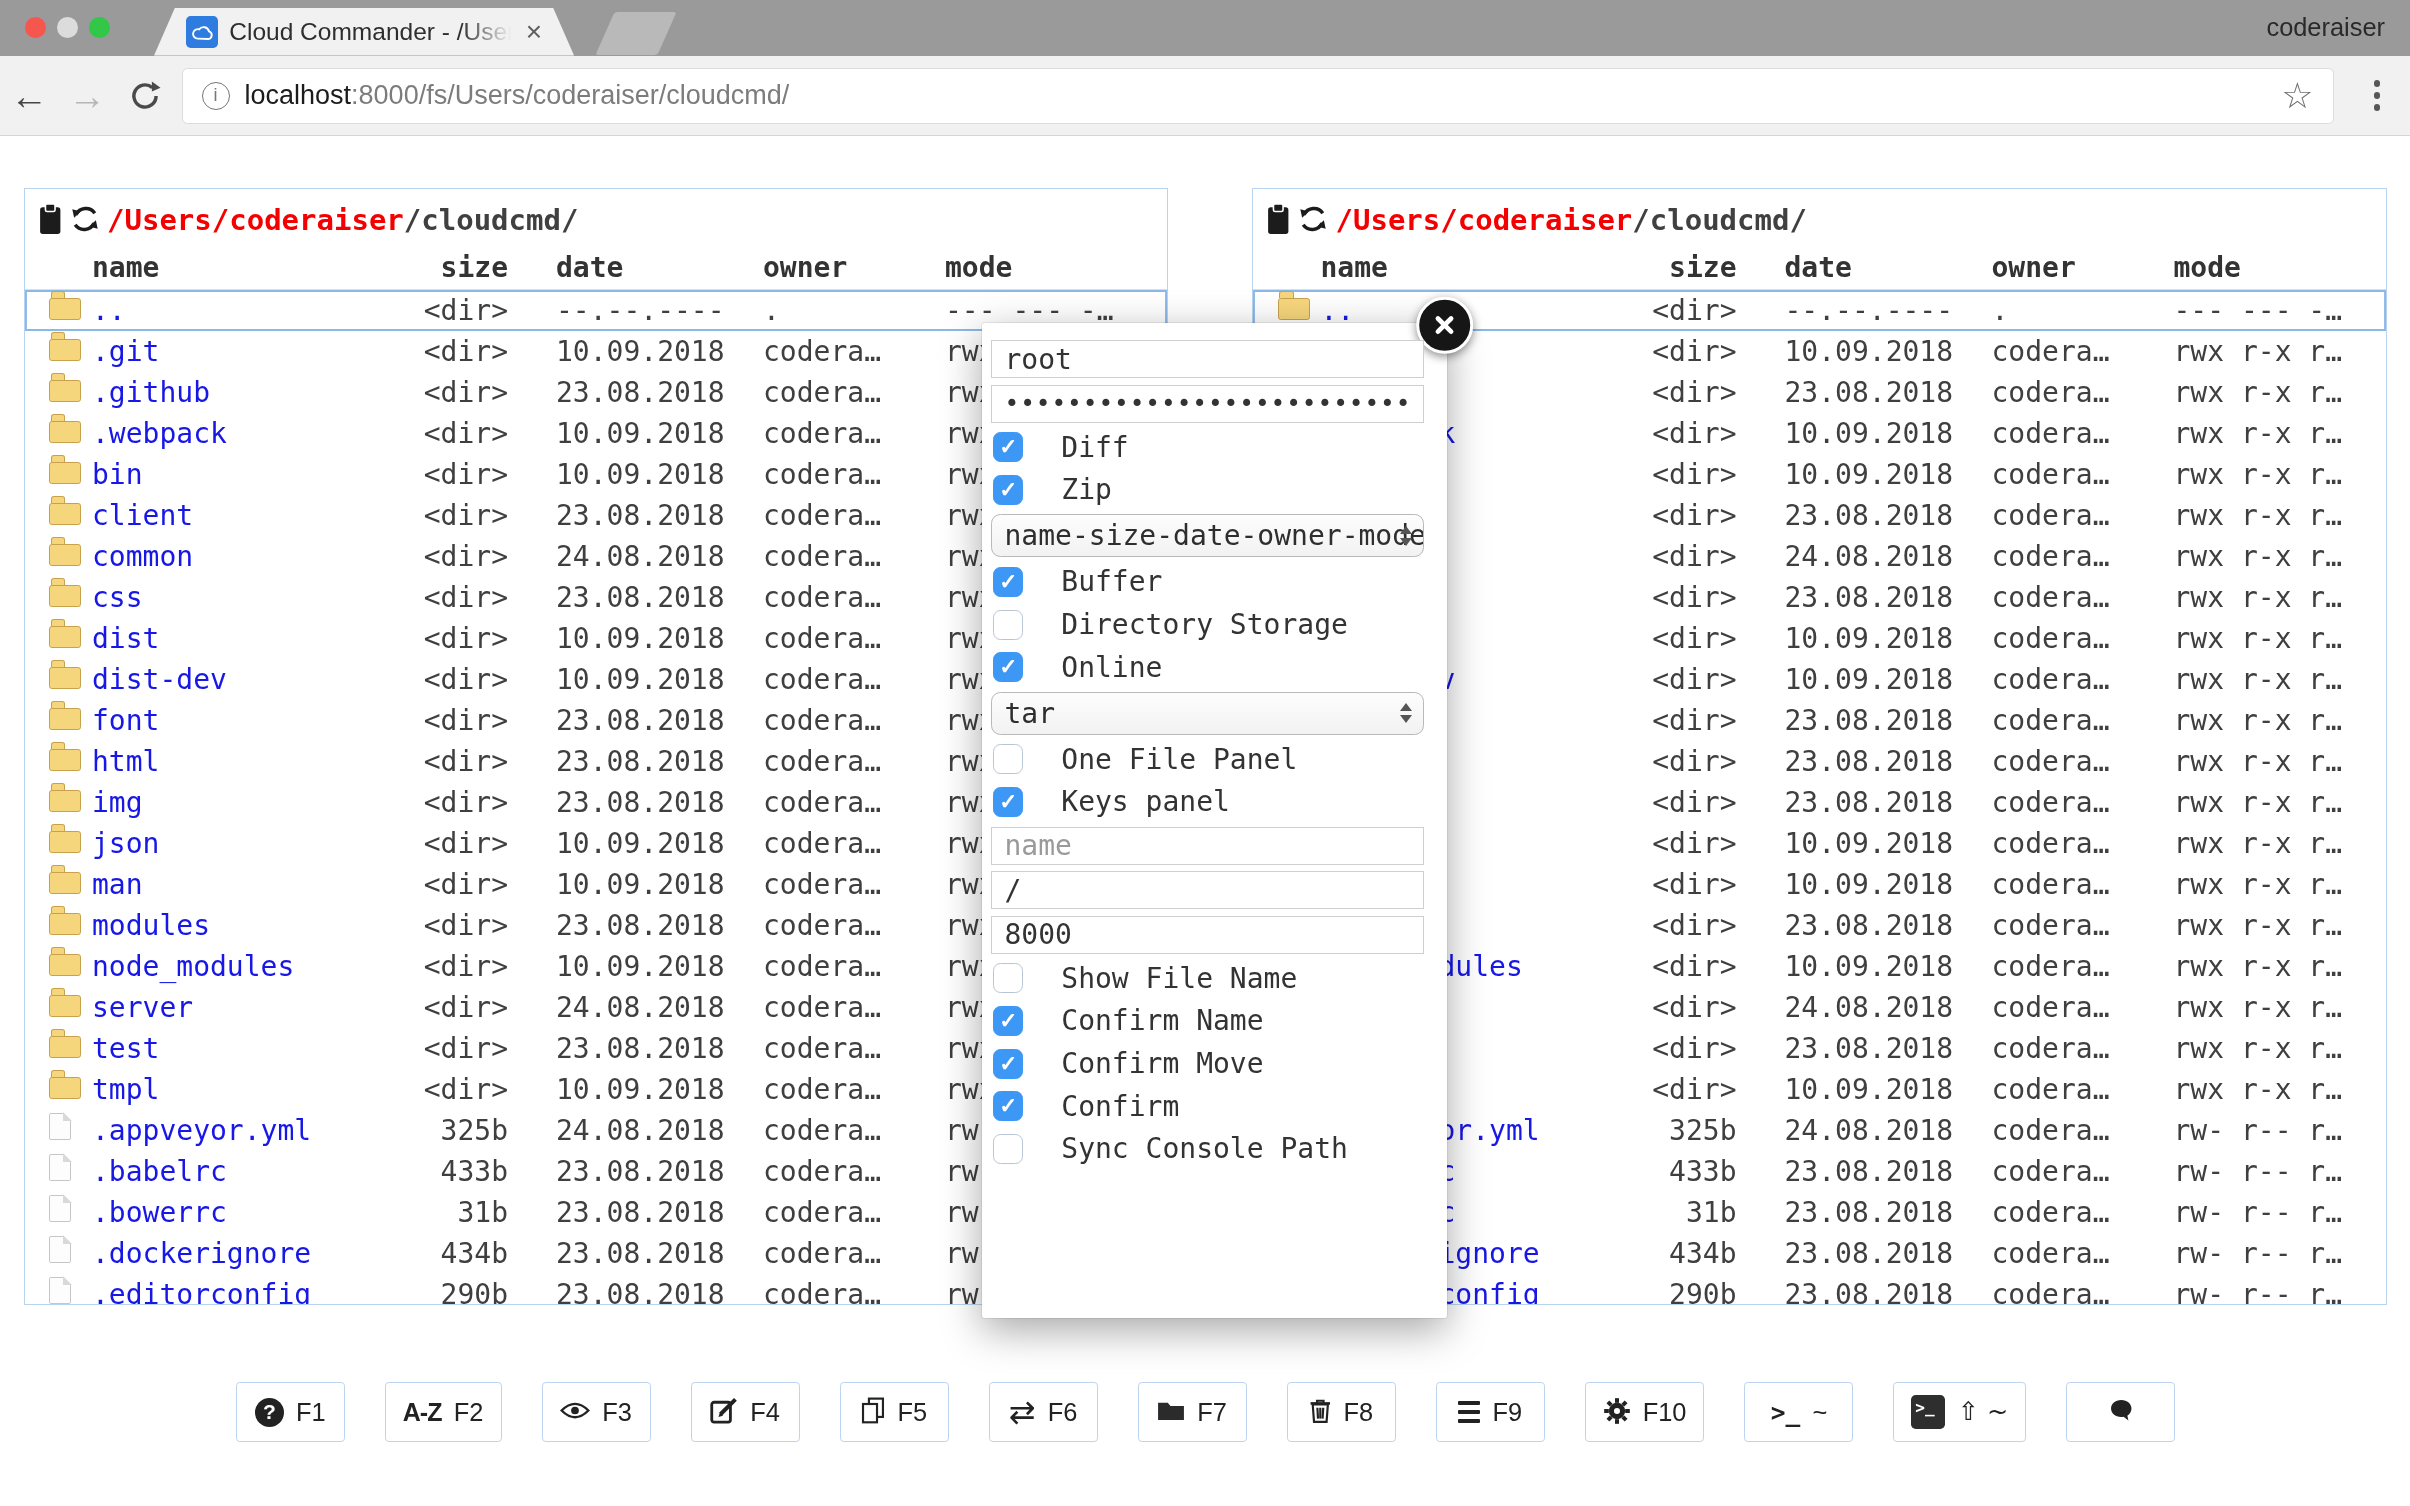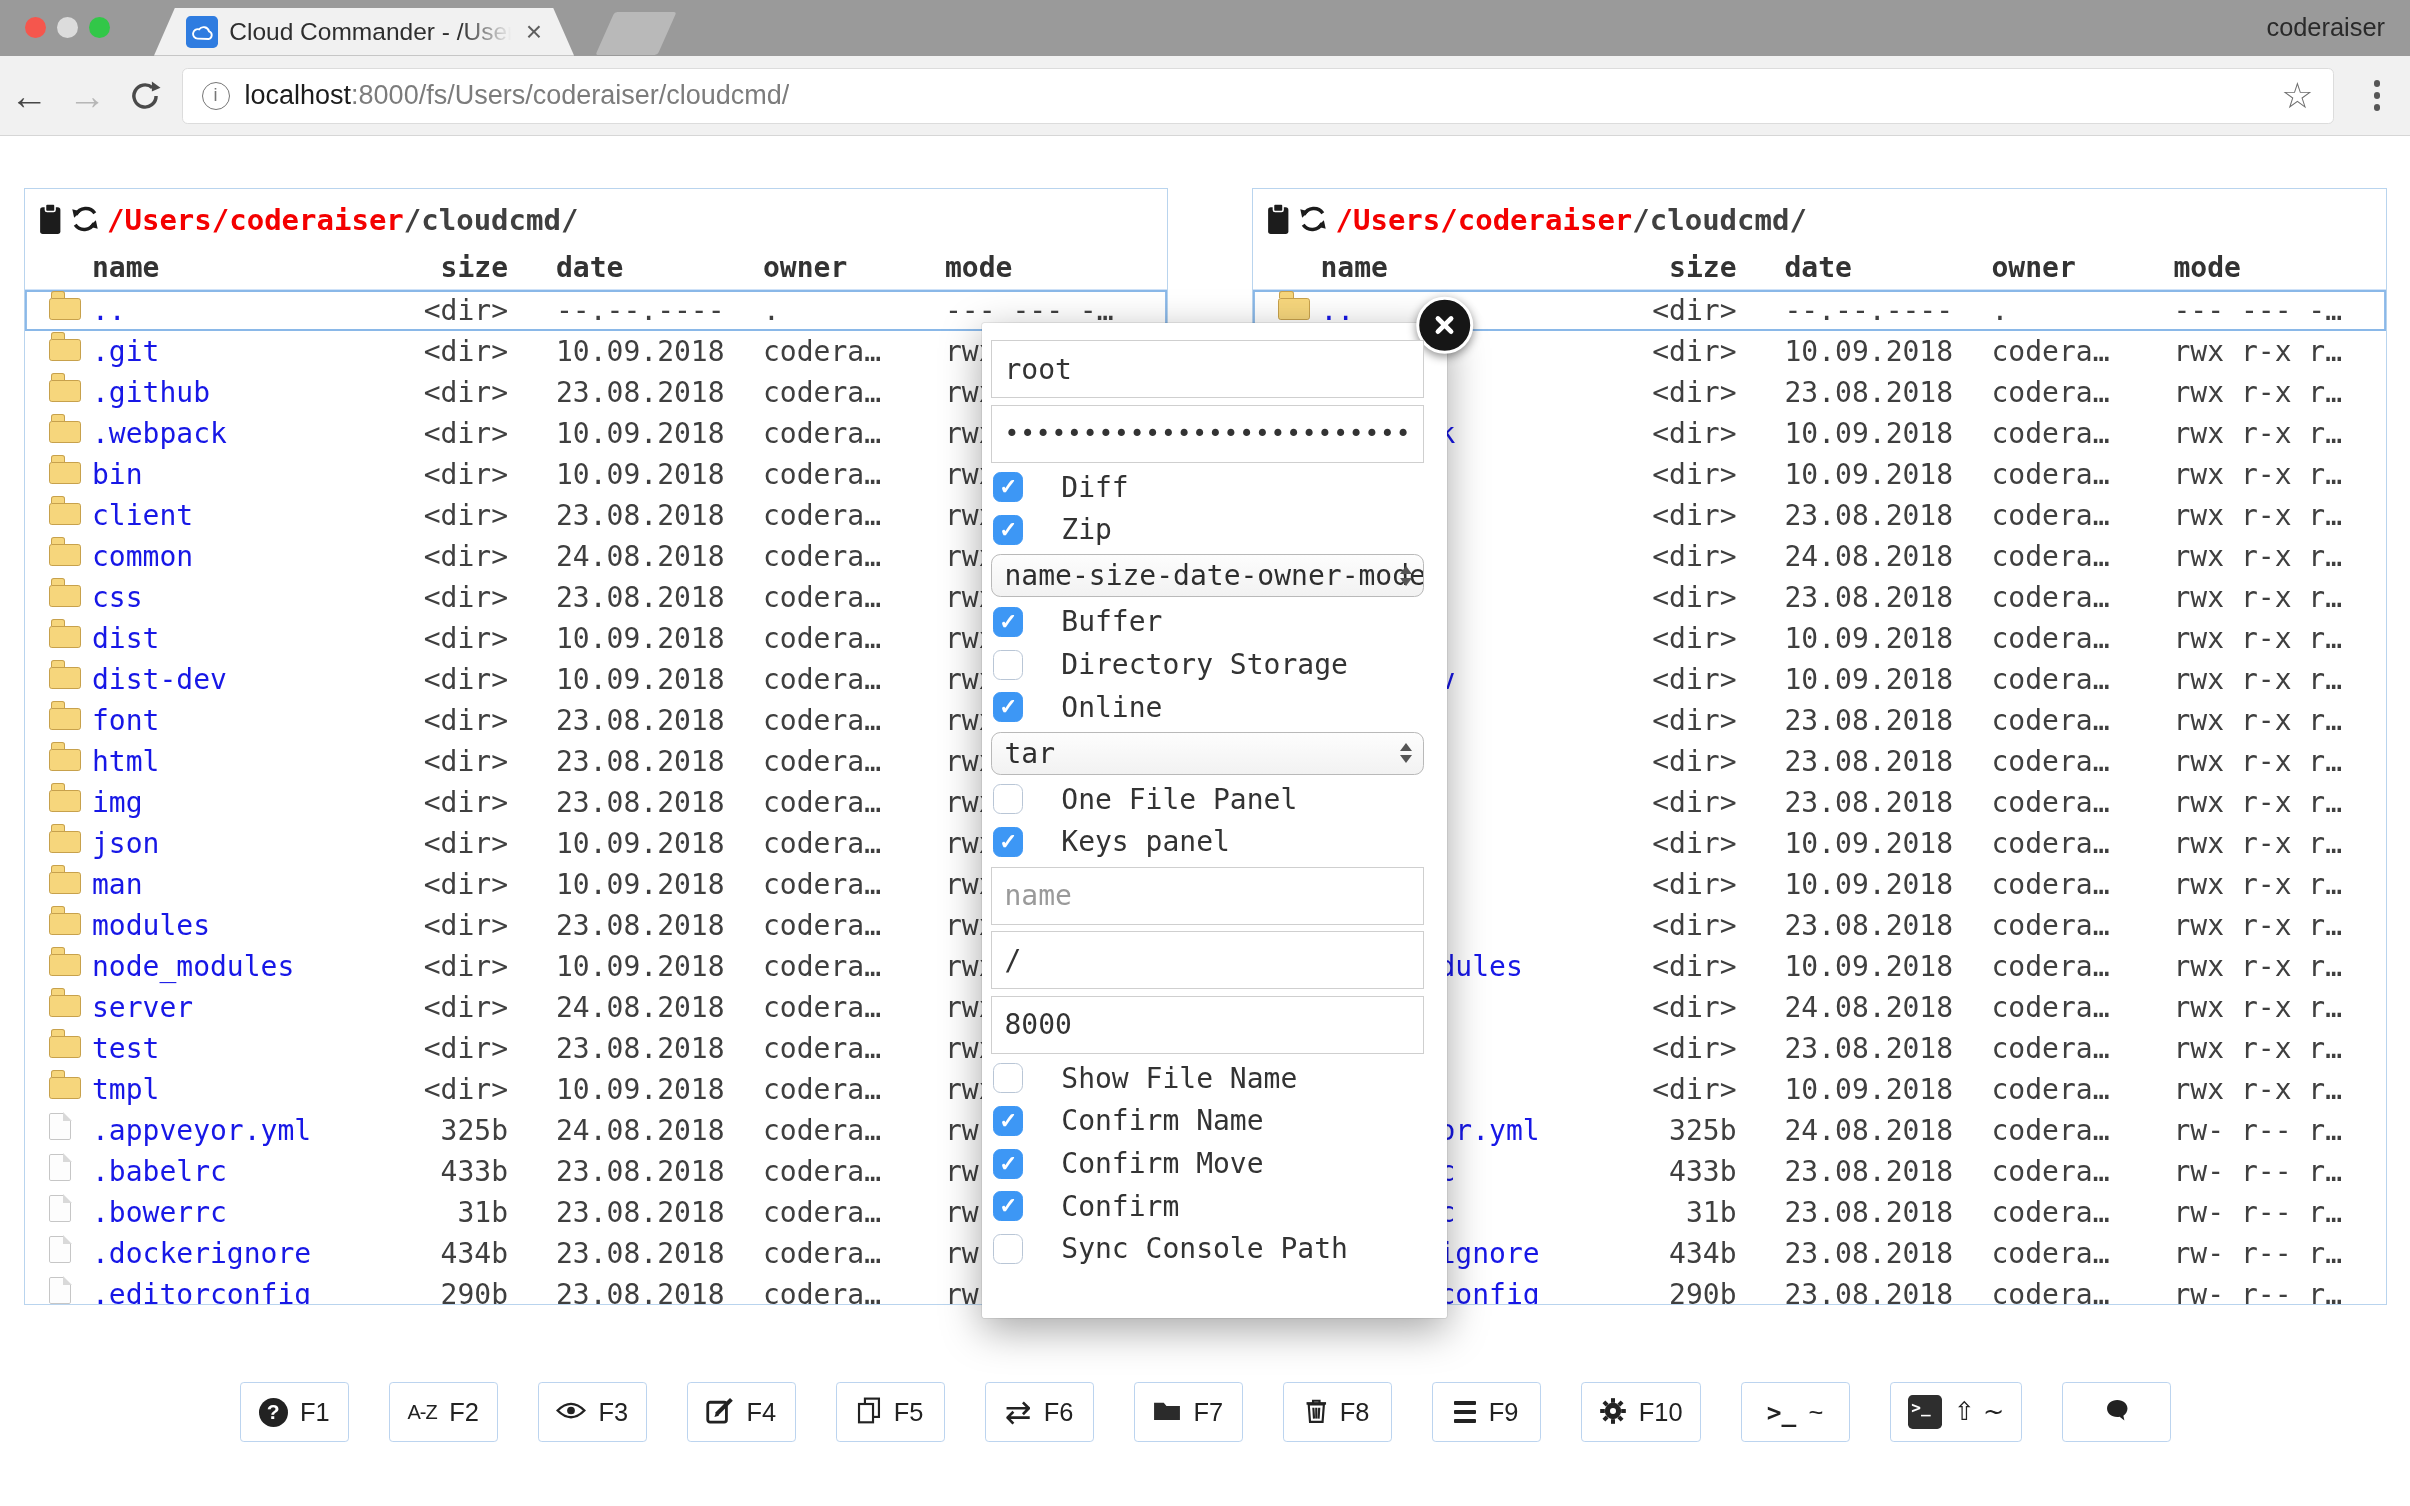--- a/index.html
+++ b/index.html
@@ -83,21 +83,21 @@
           border-radius:50%;background:#161616;border:3.8px solid #fff;
           box-shadow:0 2.8px 9.4px rgba(0,0,0,.45);display:flex;align-items:center;justify-content:center;}
   .dlg-body{position:absolute;inset:0;padding:17px 0 11.3px;display:flex;flex-direction:column;
           gap:6.6px;overflow:hidden;}
   .drow{height:36px;display:flex;align-items:center;gap:38px;padding-left:11.3px;flex:0 0 auto;}
   .drow .lbl{font-family:"DejaVu Sans Mono",monospace;font-size:28px;color:#333;white-space:nowrap;}
   .cbox{width:30px;height:30px;border-radius:7.5px;border:1.9px solid #b9c6d6;background:#fff;
         box-sizing:border-box;display:flex;align-items:center;justify-content:center;flex:0 0 auto;}
   .cbox.checked{background:#3d97f5;border-color:#3d97f5;}
   .cbox .mark{color:#fff;font-size:21.7px;font-weight:bold;line-height:1;}
-  .dinput{height:58px;margin:0 22.6px 0 8.5px;border:1.9px solid #cfcfcf;background:#fff;flex:0 0 auto;
+  .dinput{height:38px;margin:0 22.6px 0 8.5px;border:1.9px solid #cfcfcf;background:#fff;flex:0 0 auto;
           display:flex;align-items:center;box-sizing:border-box;overflow:hidden;}
   .dinput input{border:none;outline:none;width:100%;padding:0 13px;background:transparent;
           font-family:"DejaVu Sans Mono",monospace;font-size:28px;color:#333;}
   .dinput input::placeholder{color:#9a9a9a;}
   .dinput input.pwd{font-size:24.5px;letter-spacing:0.9px;}
   .dselect{height:43px;margin:0 22.6px 0 8.5px;border:1.4px solid #b9b9b9;border-radius:9.4px;flex:0 0 auto;
           background:linear-gradient(#fdfdfd,#f2f2f2);position:relative;display:flex;align-items:center;
           padding:0 38px 0 13px;box-sizing:border-box;overflow:hidden;}
   .dselect .val{font-family:"DejaVu Sans Mono",monospace;font-size:28px;color:#2e2e2e;white-space:nowrap;}
   .spin{position:absolute;right:11.3px;top:50%;transform:translateY(-50%);display:flex;
@@ -107,21 +107,21 @@
 
   
   .keybar{position:absolute;left:0;top:1382px;width:2411px;display:flex;justify-content:center;
           gap:40px;}
   .kbtn{height:60px;min-width:109px;background:#fff;border:1.9px solid #bcd4ef;border-radius:3.8px;
         display:flex;align-items:center;justify-content:center;gap:12.2px;padding:0 17px;
         box-sizing:border-box;color:#222;}
   .kbtn .klabel{font-size:25.4px;color:#222;}
   .ic-qc{width:29px;height:29px;border-radius:50%;background:#222;color:#fff;font-size:21px;
          font-weight:bold;display:flex;align-items:center;justify-content:center;}
-  .ic-az{font-size:20px;font-weight:normal;letter-spacing:-0.9px;}
+  .ic-az{font-size:25px;font-weight:bold;letter-spacing:-0.9px;}
   .ic-g{font-size:32px;line-height:1;font-family:"DejaVu Sans",sans-serif;}
   .ic-bars{display:flex;flex-direction:column;gap:4.7px;}
   .ic-bars i{width:22.6px;height:4.2px;background:#222;border-radius:0.9px;}
   .ic-prompt{font-family:"DejaVu Sans Mono",monospace;font-weight:bold;font-size:24.5px;}
   .ic-term{width:34px;height:34px;background:#2e2e2e;border-radius:4.7px;color:#fff;
            font-family:"DejaVu Sans Mono",monospace;font-size:16px;font-weight:bold;
            display:flex;padding:2.8px 0 0 3.8px;box-sizing:border-box;}
 </style>
 </head>
 <body>

